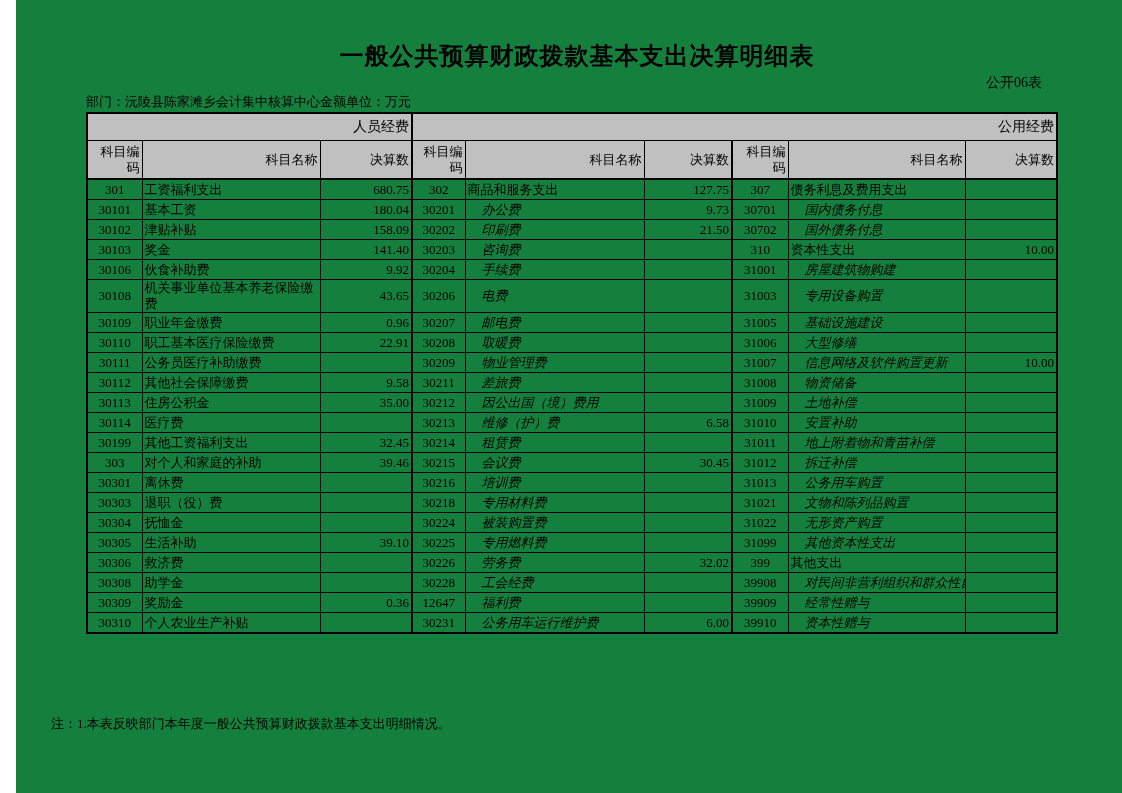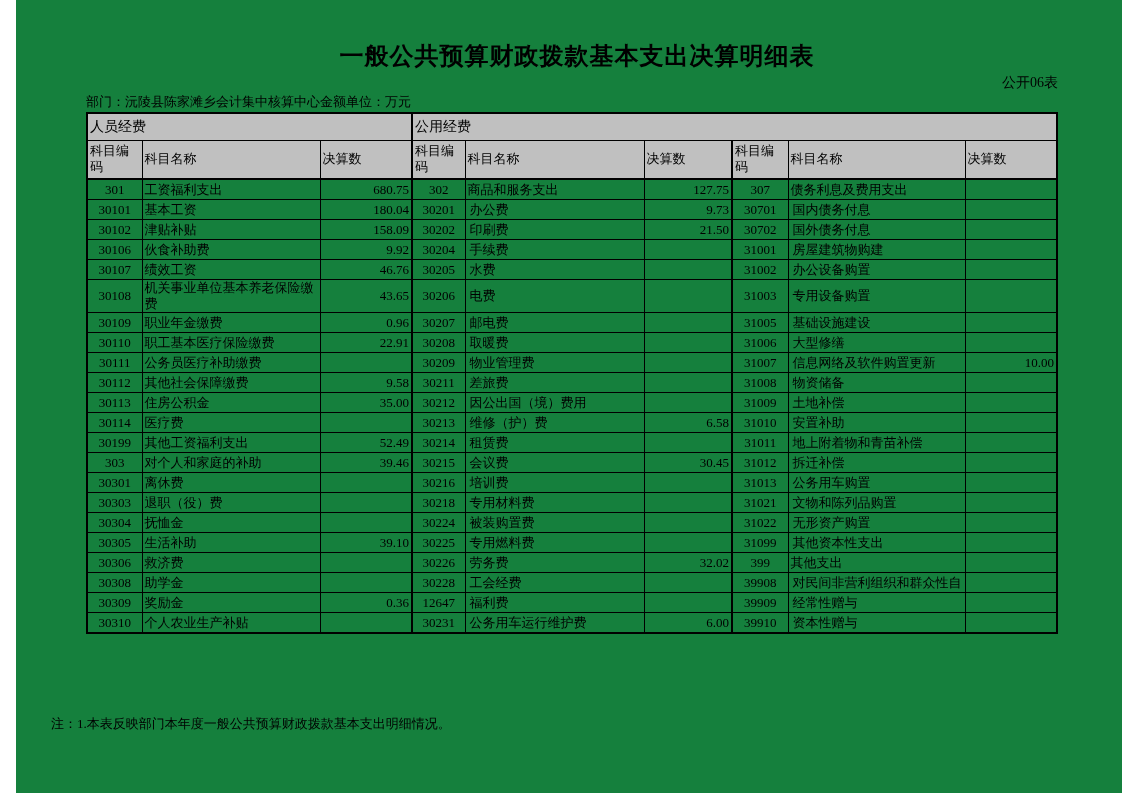--- a/index.html
+++ b/index.html
@@ -20,21 +20,21 @@
     position: absolute;
     top: 40px; left: 0;
     width: 1122px;
     text-align: center;
     font-size: 24px;
     font-weight: bold;
     letter-spacing: 1px;
   }
   .table-code {
     position: absolute;
-    top: 74px; right: 80px;
+    top: 74px; right: 96px;
     font-size: 14px;
   }
   .meta-row {
     position: absolute;
     top: 93px; left: 70px;
     width: 972px;
     display: flex;
     font-size: 13px;
   }
   table.budget {
@@ -48,29 +48,28 @@
   table.budget th, table.budget td {
     border: 1px solid #000;
     padding: 0 2px;
     font-size: 13px;
     font-weight: normal;
     overflow: hidden;
     vertical-align: middle;
   }
   table.budget thead th {
     background: var(--header-bg, #c0c0c0);
-    text-align: left;
-    font-family: Liberation Mono, monospace;
+    text-align: right;
   }
   tr.group-header th { height: 26px; font-size: 14px; }
   tr.col-header th { height: 37px; line-height: 16px; border-bottom: 2px solid #000; }
   tbody td { height: 19px; line-height: 16px; }
   td.code { text-align: center; }
   td.name { text-align: left; }
-  td.name.indent { padding-left: 4px; }
+  td.name.indent { padding-left: 16px; font-style: italic; }
   td.name.clip { white-space: nowrap; }
   td.value { text-align: right; padding-right: 1px; }
   .group-start { border-left: 2px solid #000 !important; }
   .notes {
     position: absolute;
     top: 713px; left: 35px;
     font-size: 13px;
     line-height: 21px;
   }
   .notes .note-2 { margin-left: 30px; }
@@ -146,42 +145,42 @@
           <td class="name">津贴补贴</td>
           <td class="value">158.09</td>
           <td class="code group-start">30202</td>
           <td class="name indent">印刷费</td>
           <td class="value">21.50</td>
           <td class="code group-start">30702</td>
           <td class="name indent">国外债务付息</td>
           <td class="value"></td>
         </tr>
         <tr>
+          <td class="code">30103</td>
+          <td class="name">奖金</td>
+          <td class="value">141.40</td>
+          <td class="code group-start">30203</td>
+          <td class="name indent">咨询费</td>
+          <td class="value"></td>
+          <td class="code group-start">310</td>
+          <td class="name">资本性支出</td>
+          <td class="value">10.00</td>
+        </tr>
+        <tr>
           <td class="code">30106</td>
           <td class="name">伙食补助费</td>
           <td class="value">9.92</td>
           <td class="code group-start">30204</td>
           <td class="name indent">手续费</td>
           <td class="value"></td>
           <td class="code group-start">31001</td>
           <td class="name indent">房屋建筑物购建</td>
           <td class="value"></td>
         </tr>
         <tr>
-          <td class="code">30107</td>
-          <td class="name">绩效工资</td>
-          <td class="value">46.76</td>
-          <td class="code group-start">30205</td>
-          <td class="name indent">水费</td>
-          <td class="value"></td>
-          <td class="code group-start">31002</td>
-          <td class="name indent">办公设备购置</td>
-          <td class="value"></td>
-        </tr>
-        <tr>
           <td class="code">30108</td>
           <td class="name">机关事业单位基本养老保险缴费</td>
           <td class="value">43.65</td>
           <td class="code group-start">30206</td>
           <td class="name indent">电费</td>
           <td class="value"></td>
           <td class="code group-start">31003</td>
           <td class="name indent">专用设备购置</td>
           <td class="value"></td>
         </tr>
@@ -247,21 +246,21 @@
           <td class="code group-start">30213</td>
           <td class="name indent">维修（护）费</td>
           <td class="value">6.58</td>
           <td class="code group-start">31010</td>
           <td class="name indent">安置补助</td>
           <td class="value"></td>
         </tr>
         <tr>
           <td class="code">30199</td>
           <td class="name">其他工资福利支出</td>
-          <td class="value">52.49</td>
+          <td class="value">32.45</td>
           <td class="code group-start">30214</td>
           <td class="name indent">租赁费</td>
           <td class="value"></td>
           <td class="code group-start">31011</td>
           <td class="name indent">地上附着物和青苗补偿</td>
           <td class="value"></td>
         </tr>
         <tr>
           <td class="code">303</td>
           <td class="name">对个人和家庭的补助</td>

